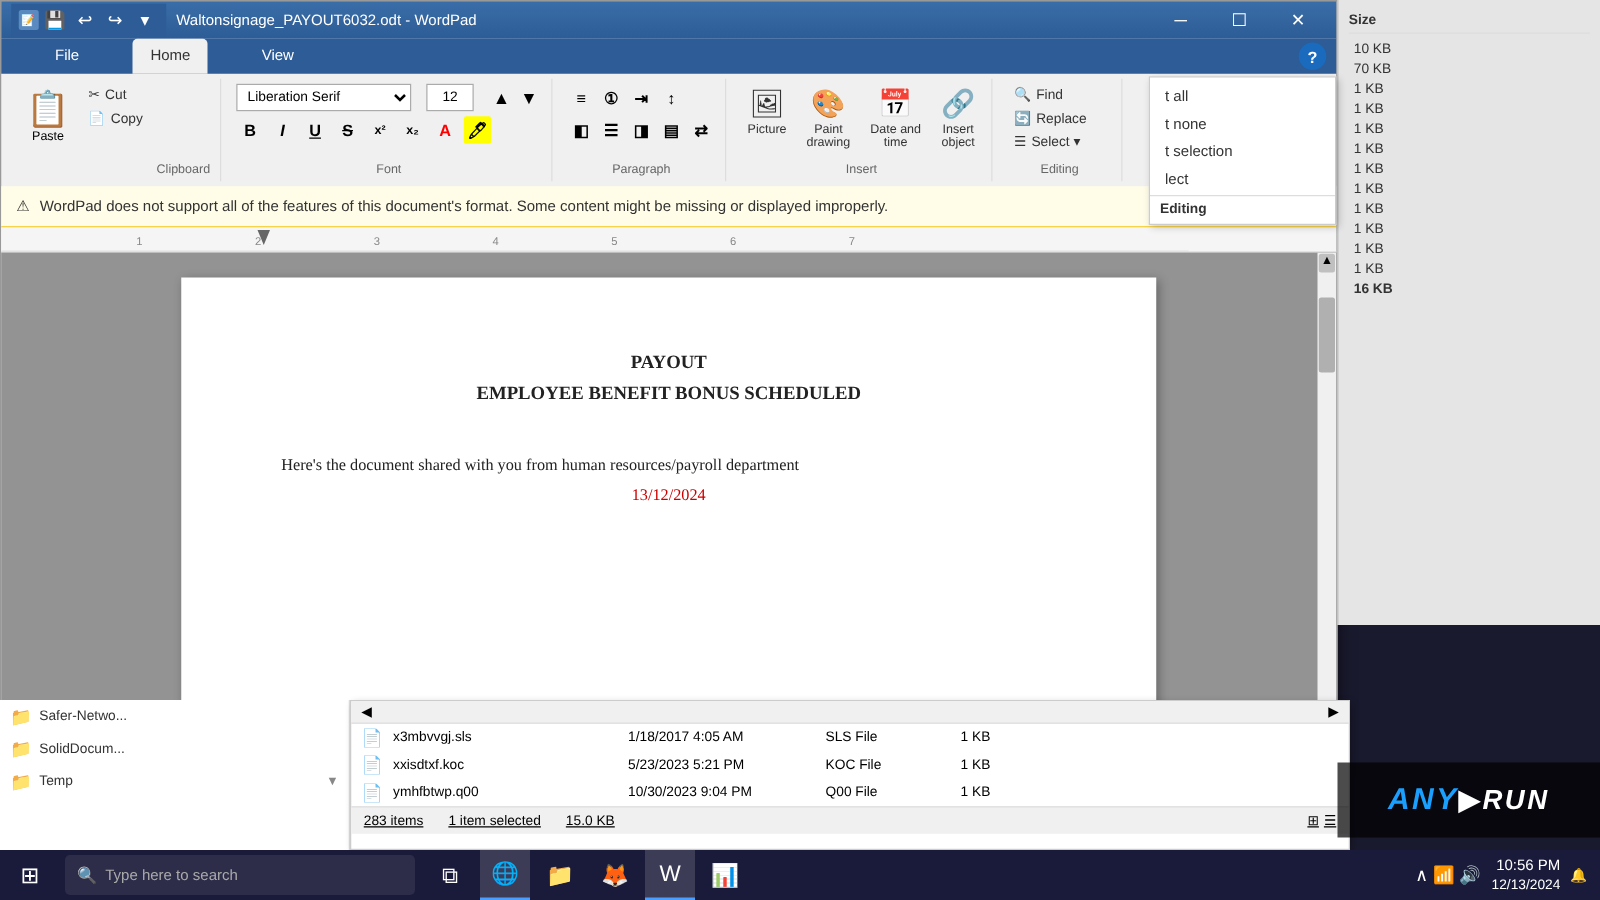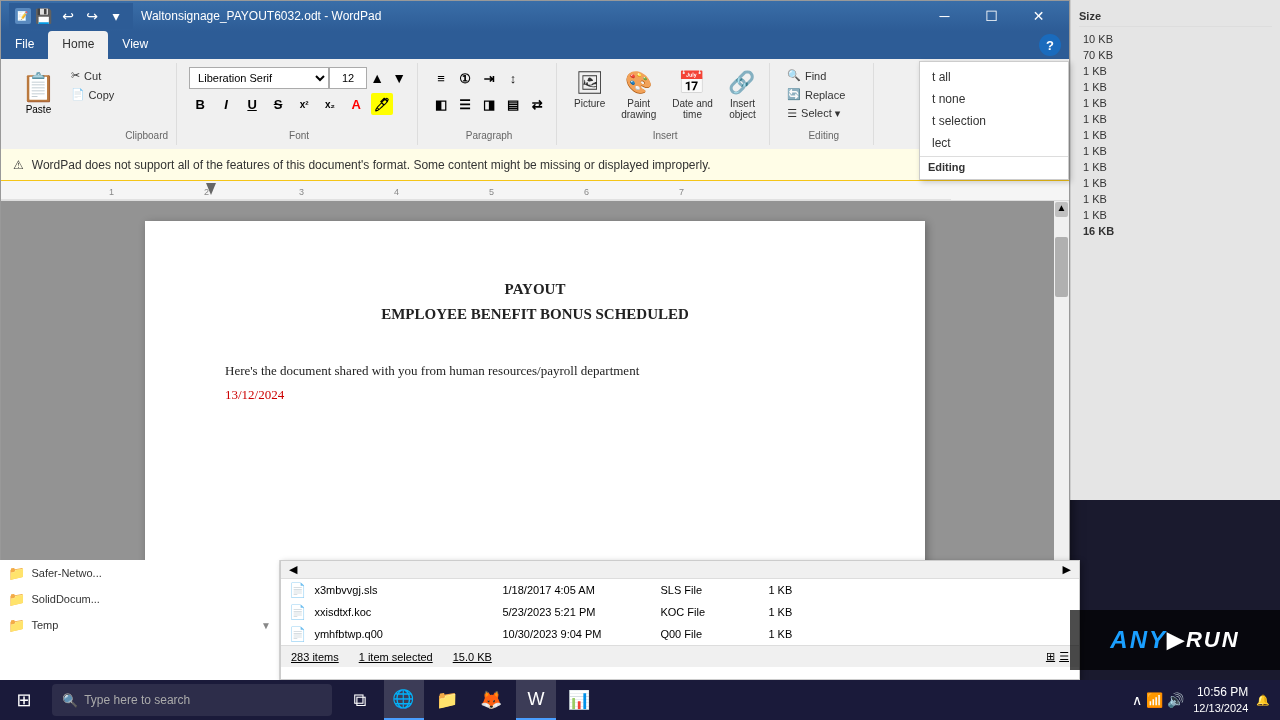--- a/index.html
+++ b/index.html
@@ -19,34 +19,34 @@
     
     .main-window { position: absolute; top: 0; left: 0; width: 1070px; height: 620px; background: #f0f0f0; border: 1px solid #999; box-shadow: 2px 2px 10px rgba(0,0,0,0.5); }
 
     
     .title-bar { height: 30px; background: linear-gradient(to bottom, #3a6ea8, #2d5c96); display: flex; align-items: center; padding: 0 8px; color: white; font-size: 12px; }
     .title-icon { width: 16px; height: 16px; background: #5a8abf; border-radius: 2px; display: flex; align-items: center; justify-content: center; font-size: 9px; color: white; }
     .title-text { flex: 1; font-size: 12px; }
     .window-controls { display: flex; gap: 2px; margin-left: auto; }
     .win-btn { width: 45px; height: 30px; display: flex; align-items: center; justify-content: center; color: white; font-size: 14px; cursor: pointer; }
     .ribbon-tabs { display: flex; background: #2d5c96; height: 28px; }
-    .ribbon-tab { padding: 6px 14px; color: white; font-size: 12px; cursor: pointer; }
+    .ribbon-tab { padding: 6px 14px; color: white; font-size: 12px; cursor: pointer; margin-left: 29px; }
     .ribbon-tab.active { background: #f0f0f0; color: #333; border-radius: 4px 4px 0 0; }
     .ribbon-content { display: flex; align-items: stretch; padding: 4px 8px; gap: 4px; height: 90px; }
     .ribbon-group { display: flex; flex-direction: column; align-items: flex-start; border-right: 1px solid #ddd; padding: 4px 8px; min-width: 60px; }
     .ribbon-group-label { font-size: 10px; color: #666; margin-top: auto; text-align: center; width: 100%; }
     .ribbon-btn { display: flex; flex-direction: column; align-items: center; padding: 3px 5px; cursor: pointer; border-radius: 3px; font-size: 10px; gap: 2px; color: #333; }
     .ribbon-btn-small { display: flex; align-items: center; gap: 4px; padding: 2px 5px; cursor: pointer; border-radius: 3px; font-size: 11px; color: #333; }
     .paste-btn { display: flex; flex-direction: column; align-items: center; padding: 4px; cursor: pointer; border-radius: 3px; }
     .paste-btn .icon { font-size: 28px; }
     .cut-copy-col { display: flex; flex-direction: column; gap: 2px; }
 
     
     .font-group { min-width: 200px; }
-    .font-row1 { display: flex; gap: 0; align-items: center; margin-bottom: 4px; }
+    .font-row1 { display: flex; gap: 12px; align-items: center; margin-bottom: 4px; }
     .font-select { width: 140px; height: 22px; border: 1px solid #ababab; font-size: 11px; padding: 0 4px; background: white; }
     .font-size-input { width: 38px; height: 22px; border: 1px solid #ababab; font-size: 11px; padding: 0 4px; text-align: center; background: white; }
     .font-size-btns { display: flex; gap: 2px; }
     .font-size-btn { width: 20px; height: 20px; background: transparent; border: none; cursor: pointer; font-size: 14px; display: flex; align-items: center; justify-content: center; }
     .font-row2 { display: flex; gap: 4px; align-items: center; }
     .fmt-btn { width: 22px; height: 22px; display: flex; align-items: center; justify-content: center; cursor: pointer; border-radius: 2px; font-size: 13px; font-weight: bold; border: none; background: transparent; }
 
     
     .para-group { min-width: 120px; }
     .para-row { display: flex; gap: 2px; align-items: center; margin-bottom: 4px; }
@@ -107,21 +107,21 @@
     .edit-dropdown { position: absolute; right: 0; top: 60px; width: 150px; background: white; border: 1px solid #ccc; box-shadow: 2px 2px 6px rgba(0,0,0,0.2); z-index: 50; padding: 4px 0; }
     .edit-dropdown-item { padding: 4px 12px; font-size: 12px; color: #333; cursor: pointer; }
 
     
     .quick-access { display: flex; align-items: center; gap: 2px; padding: 2px 6px; background: #2d5c96; }
     .qa-btn { width: 22px; height: 22px; display: flex; align-items: center; justify-content: center; color: white; font-size: 14px; cursor: pointer; border-radius: 2px; }
 
     
     .doc-title { text-align: center; font-size: 15px; font-weight: bold; color: #222; margin-bottom: 8px; font-family: 'Liberation Serif', 'Times New Roman', serif; }
     .doc-body { font-size: 13px; color: #222; margin-top: 40px; font-family: 'Liberation Serif', 'Times New Roman', serif; }
-    .doc-date { color: #cc0000; font-family: 'Liberation Serif', 'Times New Roman', serif; font-size: 13px; }
+    .doc-date { color: #cc0000; text-align: center; font-family: 'Liberation Serif', 'Times New Roman', serif; font-size: 13px; }
 
     
     .help-btn { width: 22px; height: 22px; background: #1a6bbd; border-radius: 50%; display: flex; align-items: center; justify-content: center; color: white; font-size: 13px; font-weight: bold; cursor: pointer; }
 
     
     .zoom-slider { width: 80px; height: 4px; background: #ddd; position: relative; border-radius: 2px; }
     .zoom-thumb { position: absolute; width: 12px; height: 12px; background: #4a9eff; border-radius: 50%; top: -4px; left: 60%; cursor: pointer; }
   </style>
 </head>
 <body>

